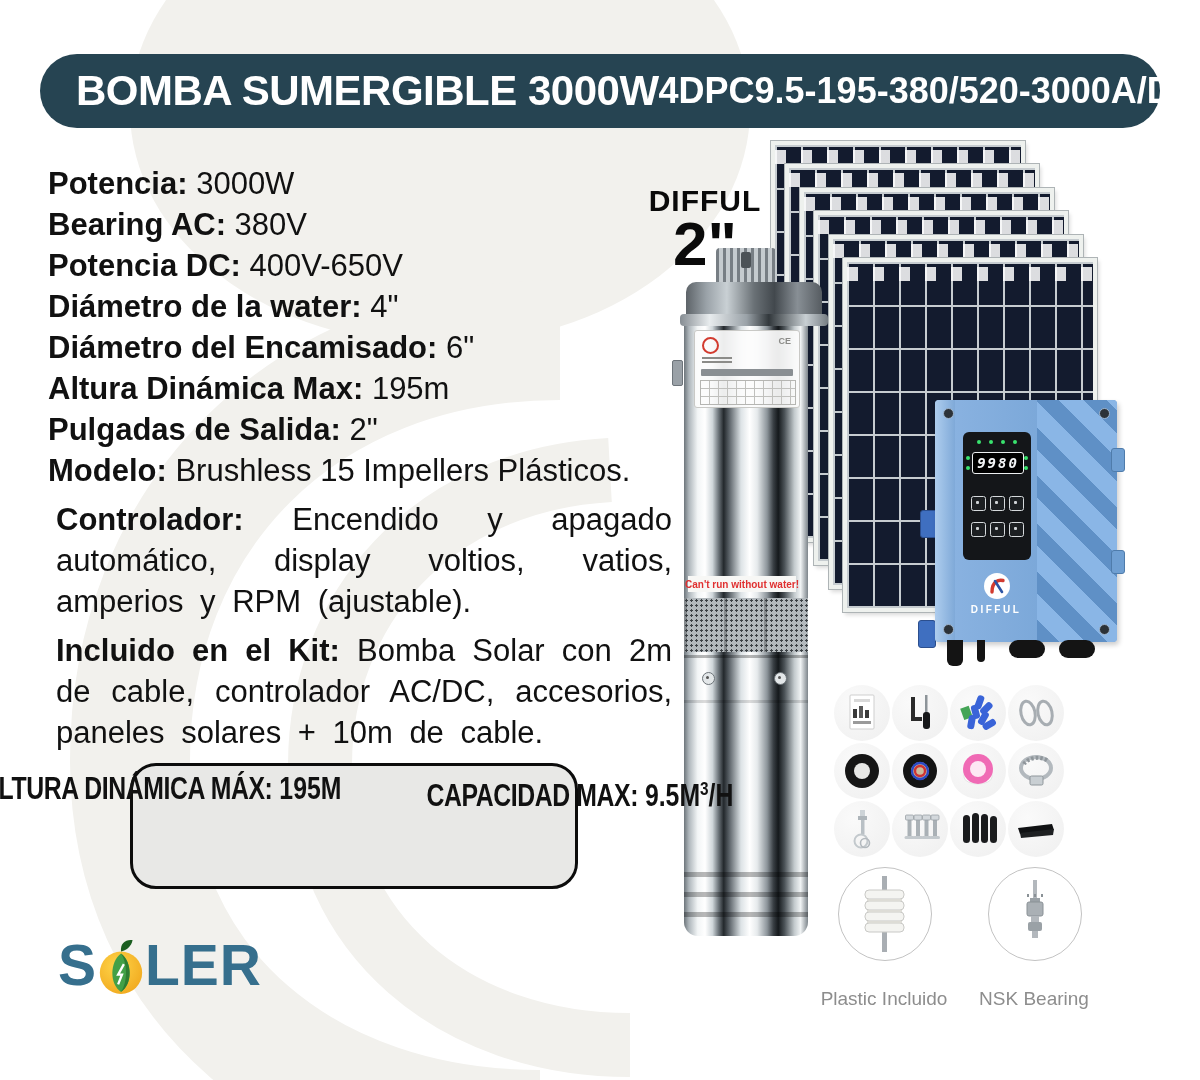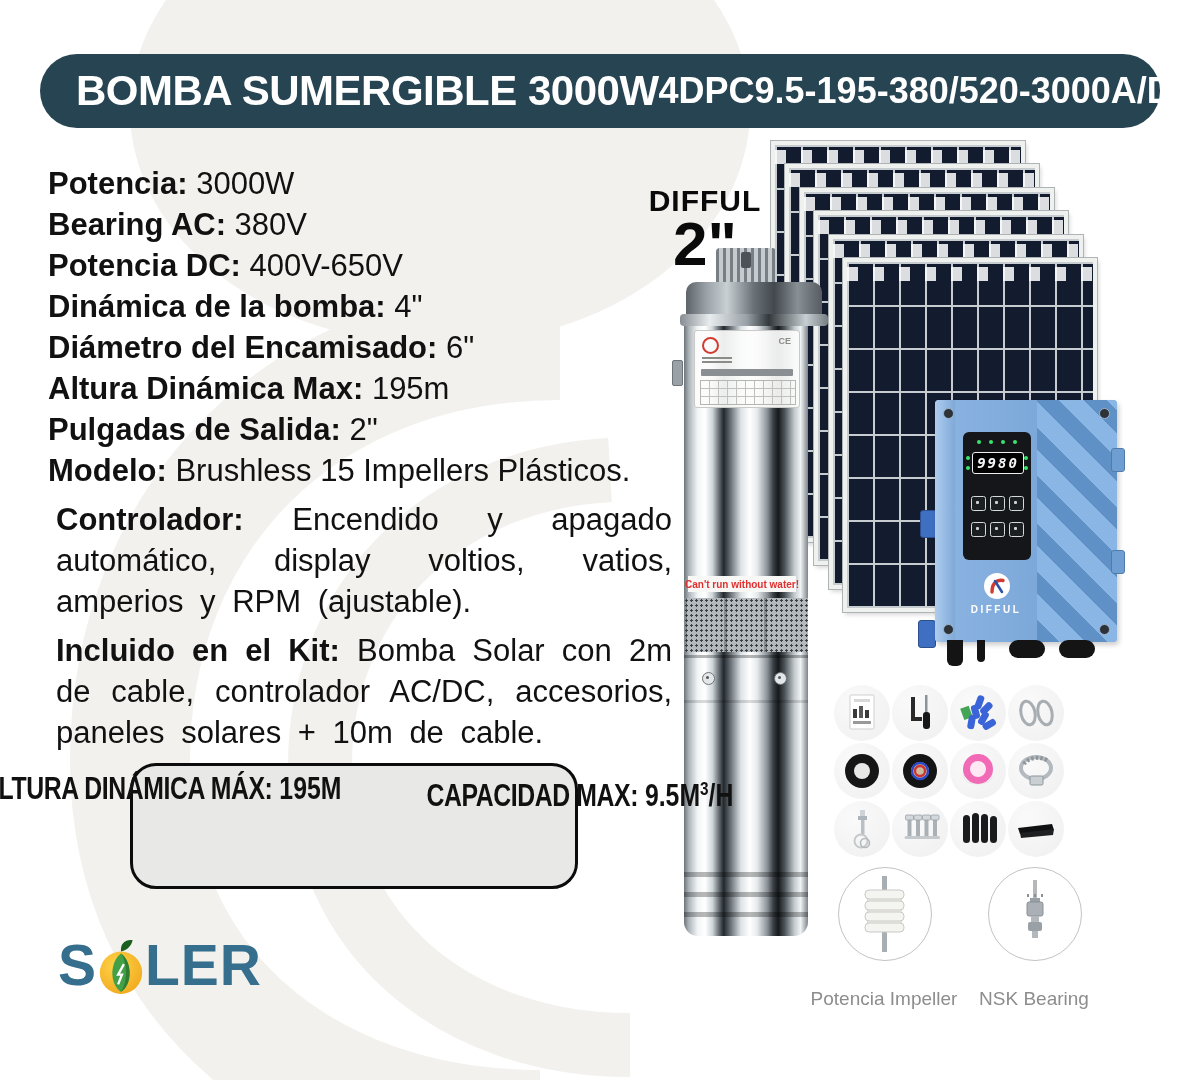--- a/index.html
+++ b/index.html
@@ -124,21 +124,21 @@
 
 <div class="abs header-bar">
   <div class="header-title">BOMBA SUMERGIBLE 3000W</div>
   <div class="header-model">4DPC9.5-195-380/520-3000A/D</div>
 </div>
 
 <div class="abs specs">
   <div class="spec-row"><b>Potencia:</b> <span>3000W</span></div>
   <div class="spec-row"><b>Bearing AC:</b> <span>380V</span></div>
   <div class="spec-row"><b>Potencia DC:</b> <span>400V-650V</span></div>
-  <div class="spec-row"><b>Dinámica de la bomba:</b> <span>4"</span></div>
+  <div class="spec-row"><b>Diámetro de la water:</b> <span>4"</span></div>
   <div class="spec-row"><b>Diámetro del Encamisado:</b> <span>6"</span></div>
   <div class="spec-row"><b>Altura Dinámica Max:</b> <span>195m</span></div>
   <div class="spec-row"><b>Pulgadas de Salida:</b> <span>2"</span></div>
   <div class="spec-row"><b>Modelo:</b> <span>Brushless 15 Impellers Plásticos.</span></div>
   <p class="para"><b>Controlador:</b> <span>Encendido y apagado automático, display voltios, vatios, amperios y RPM (ajustable).</span></p>
   <p class="para"><b>Incluido en el Kit:</b> <span>Bomba Solar con 2m de cable, controlador AC/DC, accesorios, paneles solares + 10m de cable.</span></p>
 </div>
 
 <div class="abs salida">
   <div class="salida-word">DIFFUL</div>
@@ -355,21 +355,21 @@
       <rect x="42" y="48" width="8" height="6" fill="#b3b8bd"></rect>
       <rect x="39" y="54" width="14" height="9" rx="2" fill="#9aa1a6"></rect>
       <rect x="43" y="63" width="6" height="7" fill="#b3b8bd"></rect>
       <g fill="#8a9196">
         <rect x="38" y="26" width="2" height="3"></rect>
         <rect x="45" y="26" width="2" height="3"></rect>
         <rect x="52" y="26" width="2" height="3"></rect>
       </g>
     </svg>
 </div>
-<div class="foot-label" style="left:799px;top:988px;">Potencia Impeller</div>
+<div class="foot-label" style="left:799px;top:988px;">Plastic Incluido</div>
 <div class="foot-label" style="left:949px;top:988px;">NSK Bearing</div>
 
 <div class="abs info-box">
   <div class="ib-line"><span class="squeeze"><span class="ib-label">ALTURA DINÁMICA MÁX:</span> <span class="ib-value">195M</span></span></div>
   <div class="ib-line"><span class="squeeze"><span class="ib-label">CAPACIDAD MAX:</span> <span class="ib-value">9.5M</span><sup class="ib-value">3</sup><span class="ib-value">/H</span></span></div>
 </div>
 
 <div class="abs brand">
   <span class="brand-letters">S</span>
   <svg class="brand-o" viewBox="0 0 52 62">

